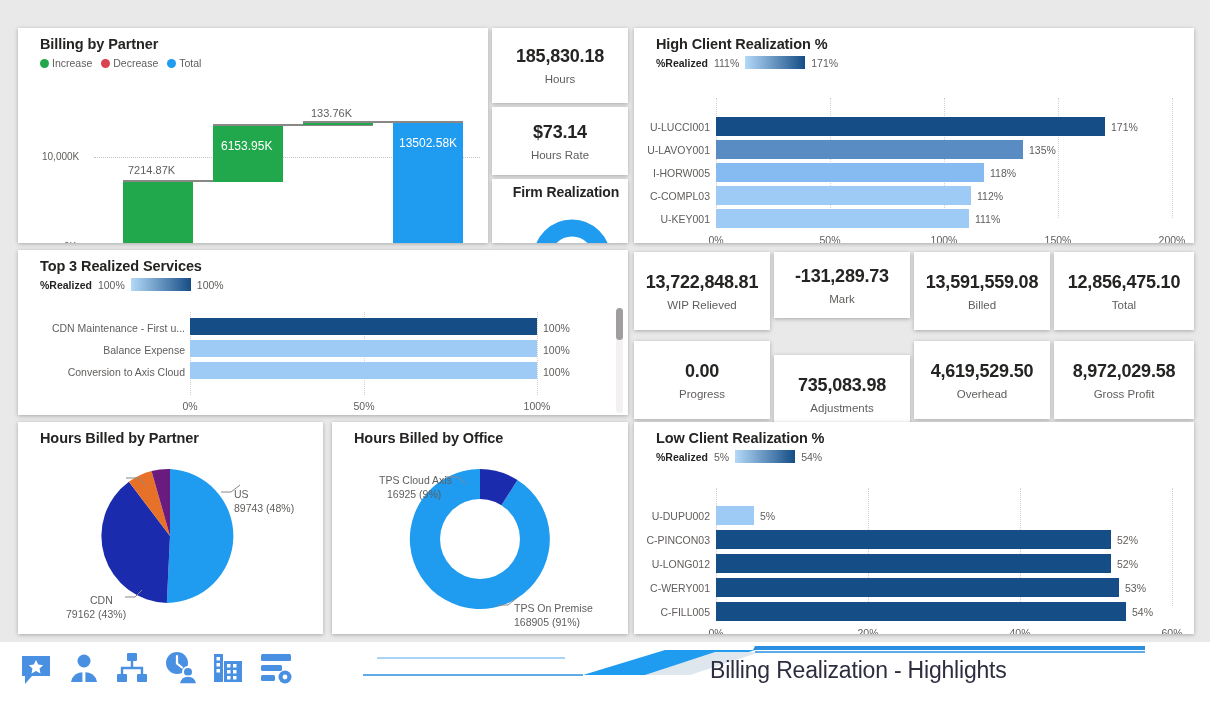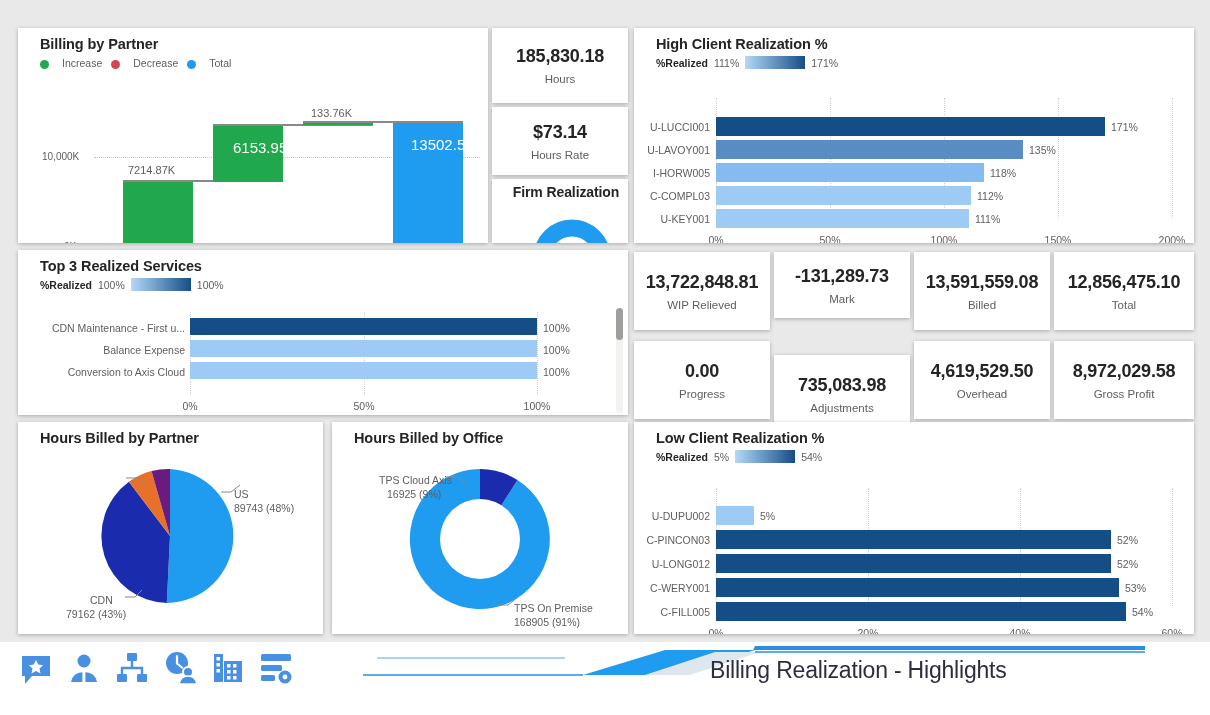--- a/index.html
+++ b/index.html
@@ -20,32 +20,32 @@
     overflow: hidden;
     padding-left: 12px;
   }
   .ptitle {
     font-size: 14.5px; font-weight: bold; color: #252423;
     padding: 8px 0 0 10px; letter-spacing: -0.1px;
   }
 
   
   .wf-legend { display: flex; gap: 9px; padding: 5px 0 0 10px; align-items: center; }
-  .lg { display: flex; align-items: flex-end; gap: 13px; font-size: 10.5px; color: #605e5c; }
+  .lg { display: flex; align-items: center; gap: 3px; font-size: 10.5px; color: #605e5c; }
   .dot { width: 9px; height: 9px; border-radius: 50%; display: inline-block; }
 
   
   .wf-plot { position: absolute; left: 0; top: 78px; right: 0; bottom: 0; }
   .wf-yaxis { position: absolute; font-size: 10px; color: #605e5c; }
   .gridline { position: absolute; left: 76px; right: 8px; height: 0;
               border-top: 1px dotted #c8c6c4; }
   .wf-bar { position: absolute; }
   .wf-conn { position: absolute; height: 2px; background: #8a8886; }
   .wf-lbl { position: absolute; font-size: 11px; color: #605e5c; white-space: nowrap; }
-  .wf-lbl-in { position: absolute; font-size: 15px; color: #ffffff; white-space: nowrap; margin-left: 12px; }
+  .wf-lbl-in { position: absolute; font-size: 12px; color: #ffffff; white-space: nowrap; }
 
   
   .kpi { position: absolute; background: #fff; box-shadow: 0 1px 4px rgba(0,0,0,0.28);
          display: flex; flex-direction: column; align-items: center;
          justify-content: center; text-align: center; }
   .kpi-val { font-size: 18px; font-weight: bold; color: #252423; letter-spacing: -0.2px; }
   .kpi-lbl { font-size: 11.5px; color: #605e5c; margin-top: 6px; }
 
   
   .gauge-wrap { position: relative; width: 100%; height: 58px; margin-top: 2px; }

